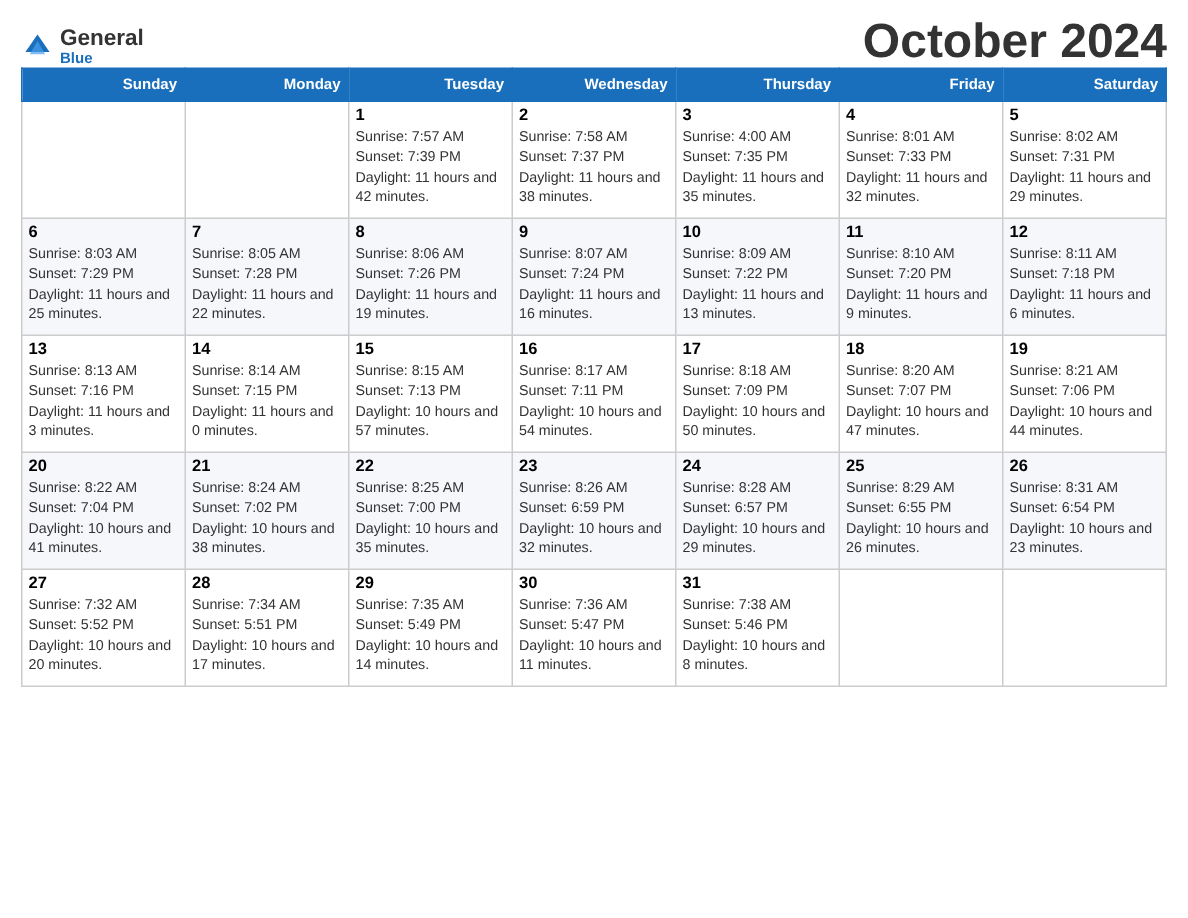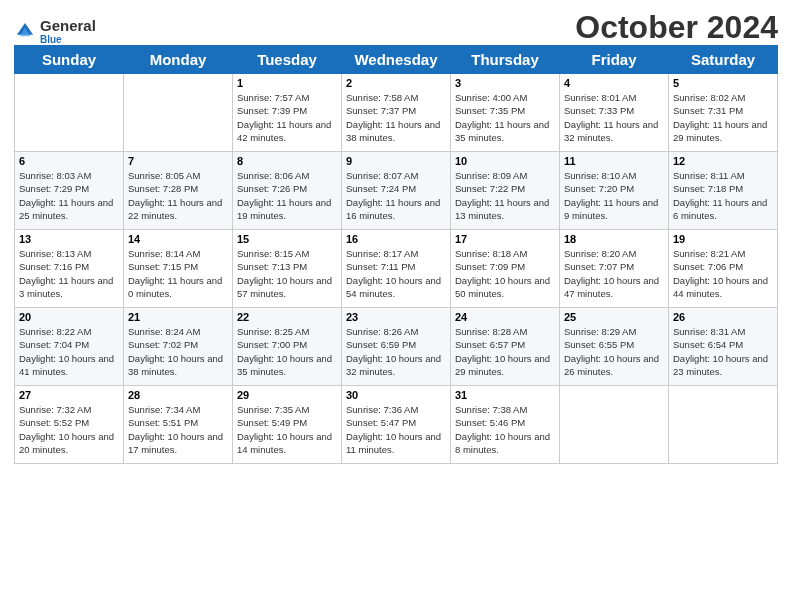--- a/index.html
+++ b/index.html
@@ -60,23 +60,23 @@
       color: #555;
     }
     .calendar {
       width: 100%;
       border-collapse: collapse;
       font-size: 10.5px;
     }
     .calendar th {
       background: #1a6fbc;
       color: #fff;
-      text-align: center;
+      text-align: right;
       padding: 5px 5px;
-      font-size: 15px;
+      font-size: 10px;
       font-weight: bold;
       border: 1px solid #1a6fbc;
     }
     .calendar td {
       border: 1px solid #ccc;
       vertical-align: top;
       padding: 3px 4px;
       width: calc(100% / 7);
       min-height: 78px;
       height: 78px;

